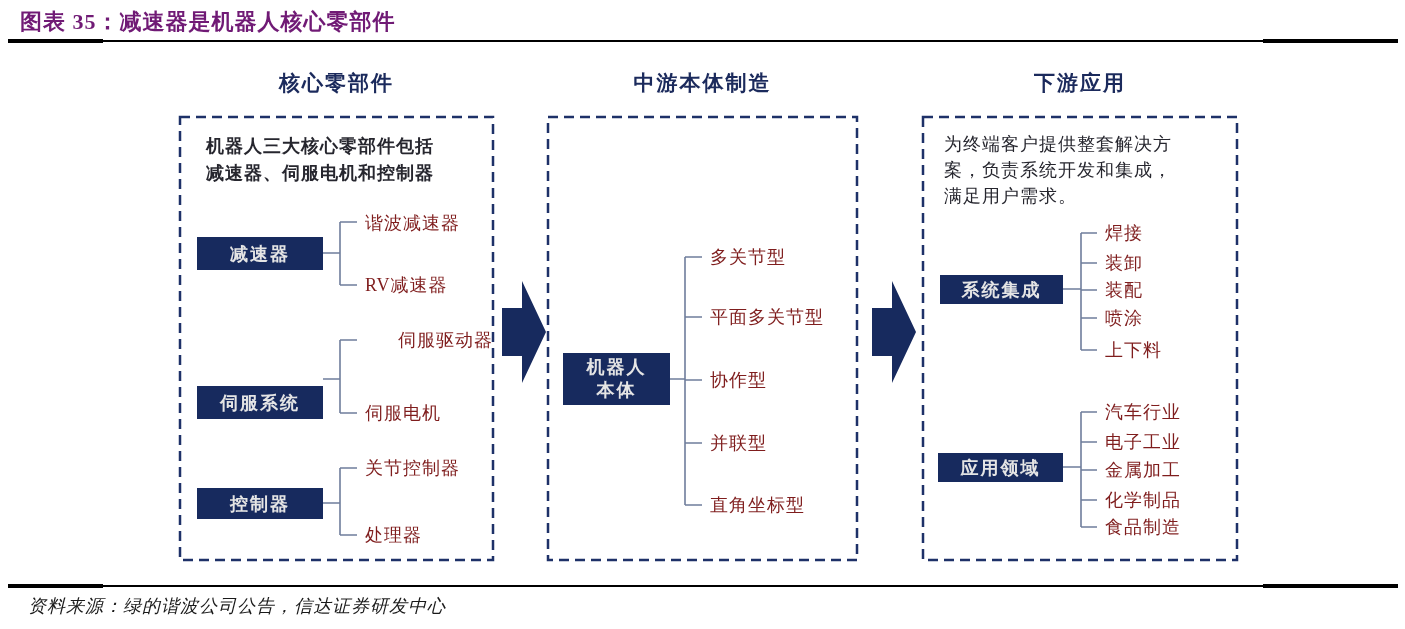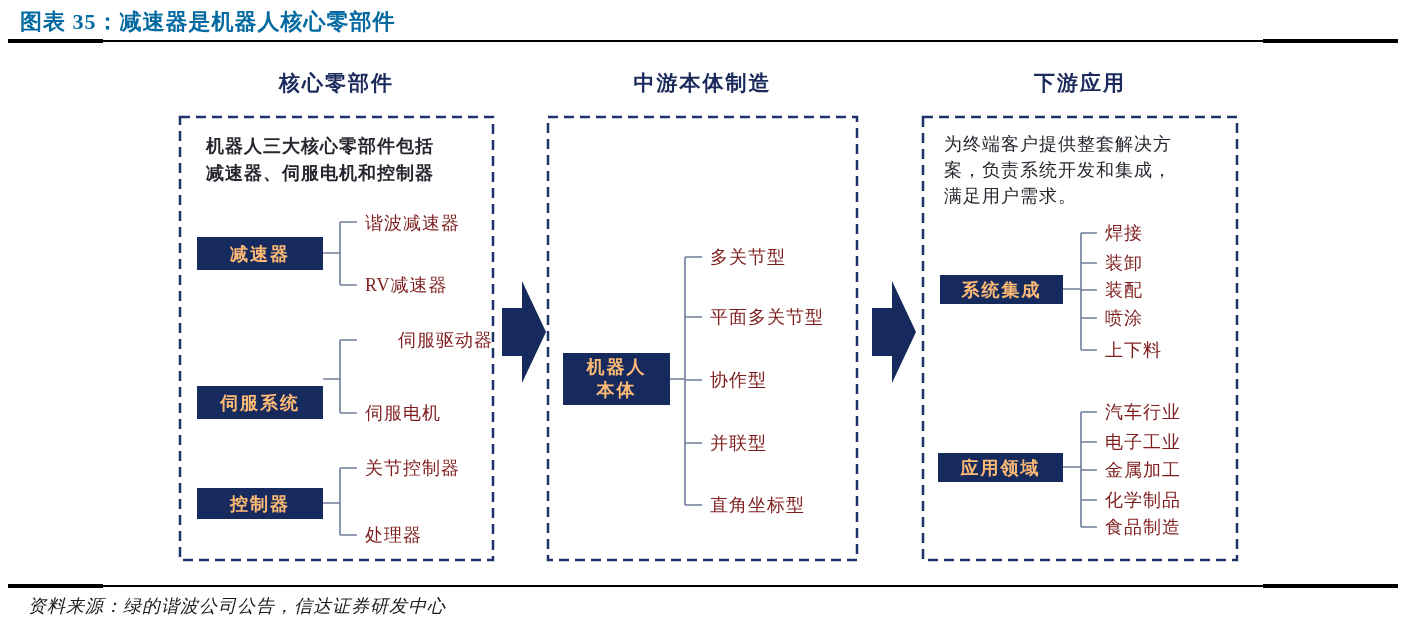--- a/index.html
+++ b/index.html
@@ -7,38 +7,38 @@
     position: relative;
     width: 1405px;
     height: 629px;
     background: #ffffff;
     font-family: "Liberation Serif", "DejaVu Serif", serif;
     overflow: hidden;
   }
   .abs { position: absolute; }
   .fig-title {
     left: 20px; top: 7px;
-    font-size: 22px; font-weight: bold; color: #0369a1;
+    font-size: 22px; font-weight: bold; color: #701a75;
     letter-spacing: 1px;
     white-space: nowrap;
   }
   .rule-seg { position: absolute; background: #000000; }
   .col-header {
     top: 70px; height: 26px;
     font-size: 21px; font-weight: bold; color: #1b2a5c;
     text-align: center; letter-spacing: 2px;
     line-height: 26px;
   }
   .desc {
     font-size: 18px; line-height: 27px; color: #26262e;
     white-space: pre-line; letter-spacing: 1px;
   }
   .desc-3 { line-height: 26px; }
   .node {
-    background: #172a5e; color: #fdba74;
+    background: #172a5e; color: #e5e5e5;
     display: flex; align-items: center; justify-content: center;
     font-size: 18px; font-weight: bold; letter-spacing: 2px;
     text-align: center;
   }
   .node-multiline { white-space: pre-line; line-height: 23px; }
   .branch {
     height: 26px; line-height: 26px;
     font-size: 18px; color: #7f1d1d; letter-spacing: 1px;
     white-space: nowrap;
   }

